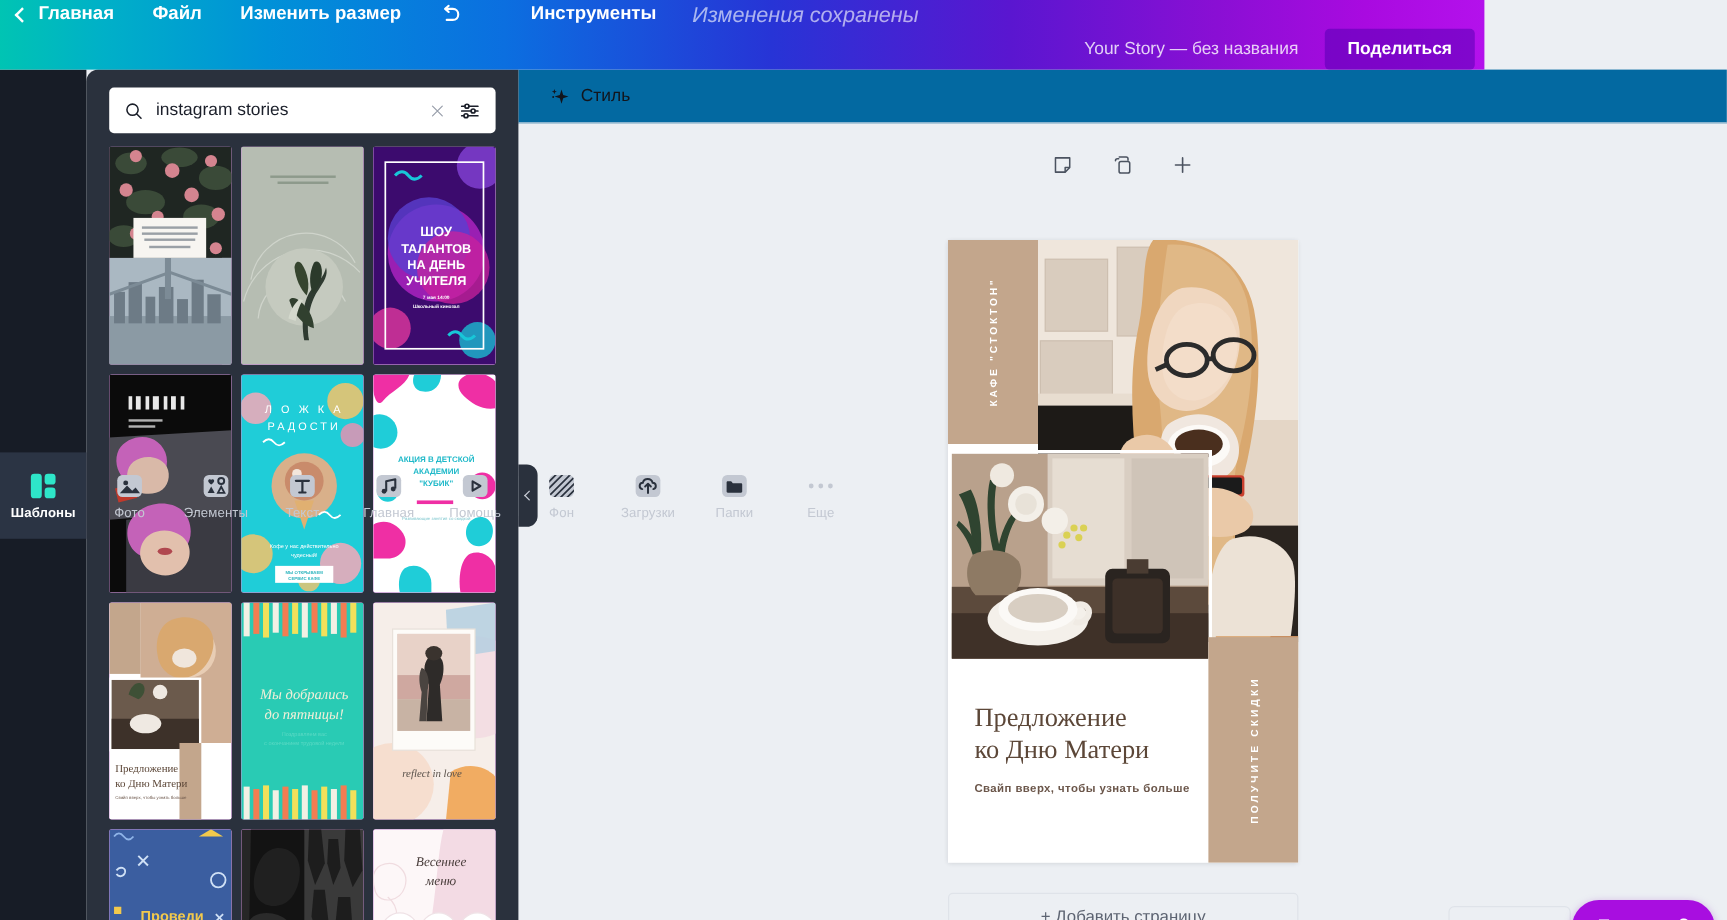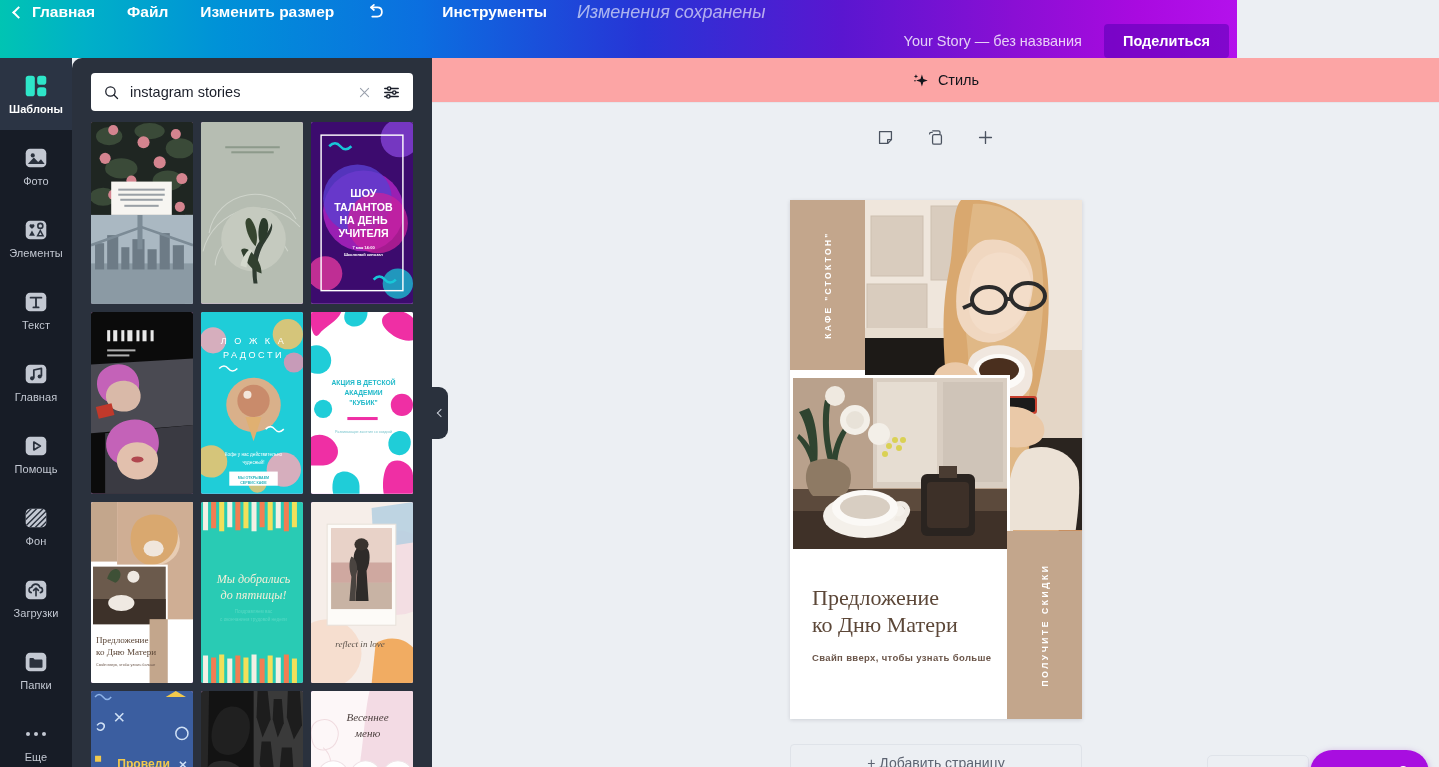--- a/index.html
+++ b/index.html
@@ -77,21 +77,21 @@
     width: 9px; height: 9px;
     border-right: 2px solid #0d1221; border-bottom: 2px solid #0d1221;
     transform: rotate(45deg) translate(-2px,-2px);
   }
 
   
   .rail {
     position: absolute; top: 58px; left: 0;
     width: 72px; height: 709px;
     background: #171c26;
-    display: flex; flex-direction: column; align-items: center;
+    display: flex; flex-direction: row; align-items: center;
     z-index: 30;
   }
   .rail-item {
     width: 72px; height: 72px;
     display: flex; flex-direction: column;
     align-items: center; justify-content: center;
     gap: 4px; cursor: pointer; position: relative;
     flex: none;
   }
   .rail-item.active { background: #2b3444; }
@@ -159,25 +159,24 @@
     transform: rotate(45deg); margin-left: 2px;
   }
 
   
   .editor {
     position: absolute; top: 58px; left: 432px;
     width: 1007px; height: 709px;
     background: #eceff3;
   }
   .style-bar {
-    height: 45px; background: #fca5a5;
+    height: 45px; background: #0369a1;
     display: flex; align-items: center;
     padding-left: 20px; gap: 10px;
     border-bottom: 1px solid #e3e6eb;
-    justify-content: center;
   }
   .style-btn {
     display: flex; align-items: center; gap: 9px;
     font-size: 14.5px; color: #12151c; cursor: pointer;
     padding: 4px 6px;
   }
 
   .canvas-zone { position: relative; height: 664px; }
 
   .page-tools {

